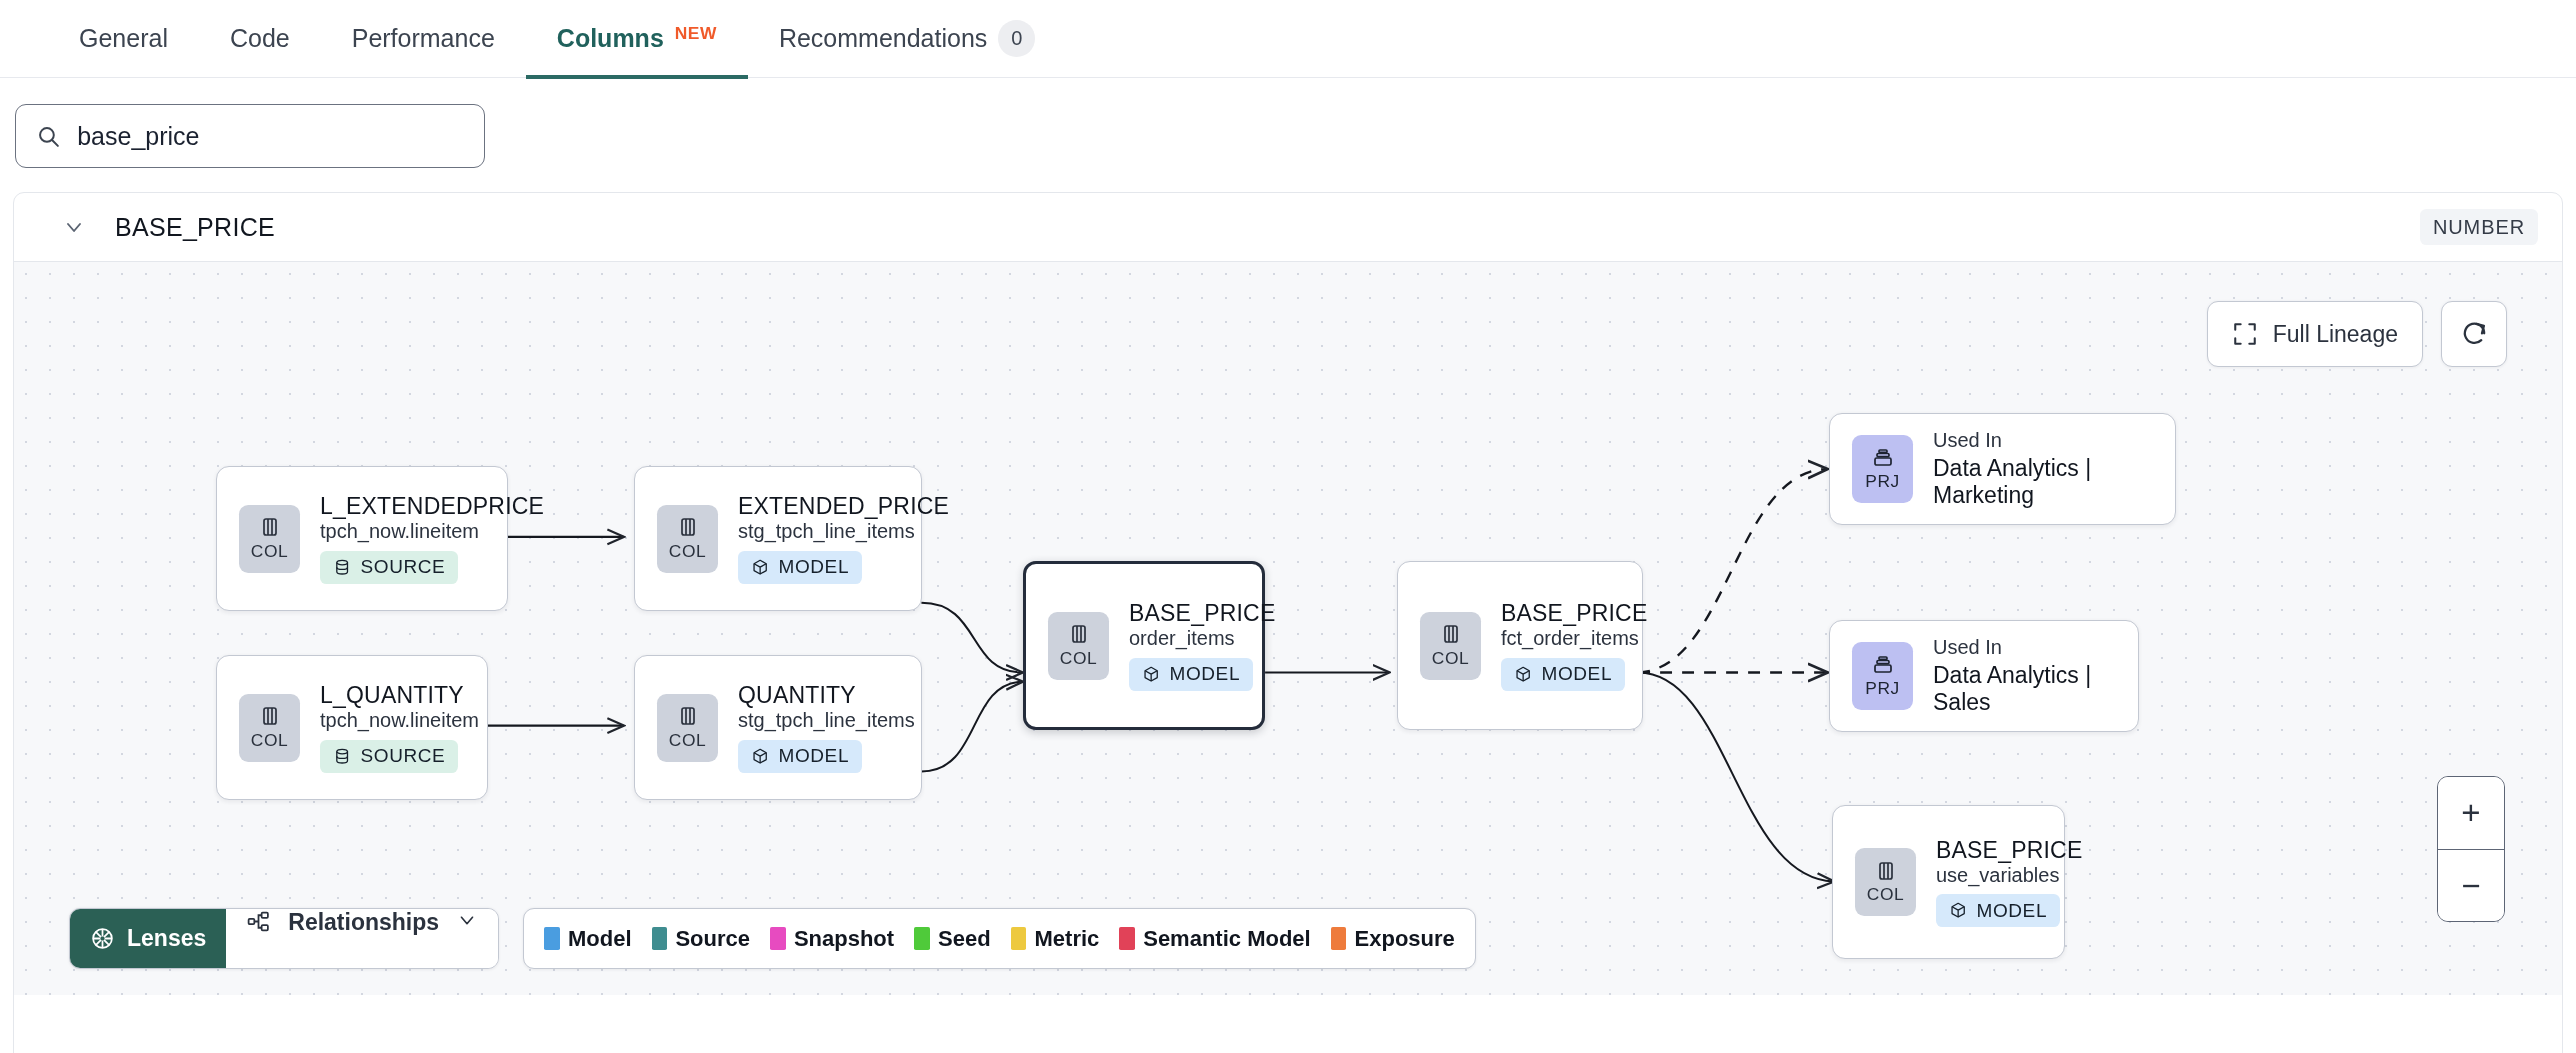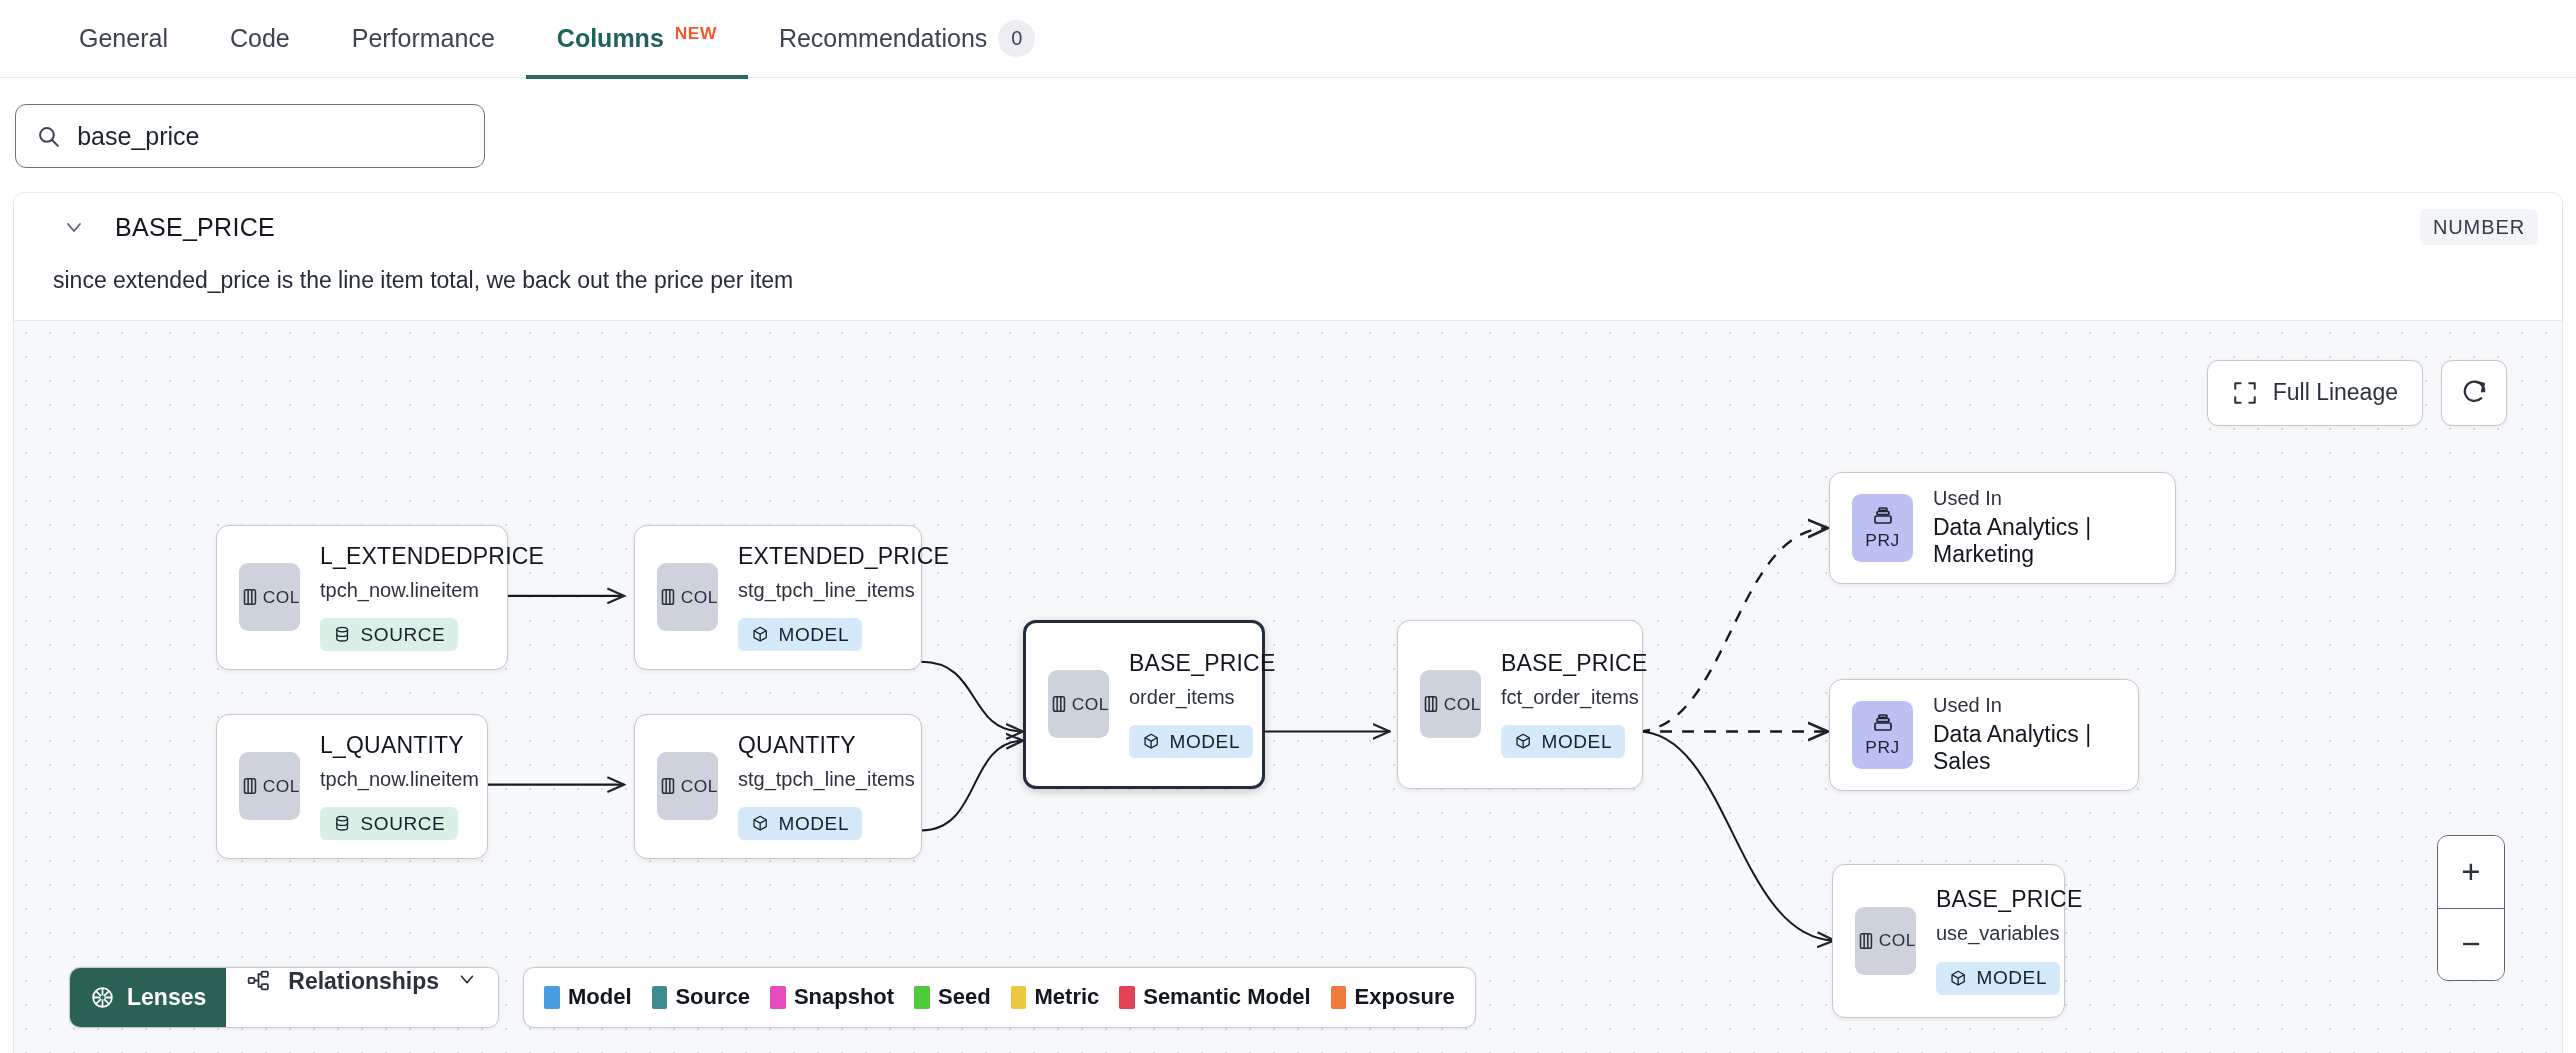--- a/index.html
+++ b/index.html
@@ -140,37 +140,37 @@
     display: flex;
     align-items: center;
     padding: 0 22px;
     gap: 20px;
   }
   .node.selected { border: 3.7px solid #242c3b; box-shadow: 0 2.8px 8.3px rgba(25,30,42,.20); }
   .badge-col {
     width: 61px; height: 68px;
     border-radius: 9.2px;
     background: #cdd2dc;
-    display: flex; flex-direction: row;
+    display: flex; flex-direction: column;
     align-items: center; justify-content: center;
     gap: 1.8px;
     flex: none;
   }
   .badge-col .lbl { font-size: 17.4px; color: #2a313d; letter-spacing: 0.5px; }
   .badge-prj {
     width: 61px; height: 68px;
     border-radius: 9.2px;
     background: #bdc0f2;
     display: flex; flex-direction: column;
     align-items: center; justify-content: center;
     gap: 1.8px;
     flex: none;
   }
   .badge-prj .lbl { font-size: 17.4px; color: #1d2331; letter-spacing: 0.5px; }
-  .node-body { display: flex; flex-direction: column; gap: 9px; }
+  .node-body { display: flex; flex-direction: column; gap: 0; }
   .node-name { font-size: 23px; color: #11161f; letter-spacing: 0.2px; }
   .node-sub  { font-size: 20px; color: #2c333f; }
   .kind {
     margin-top: 7.3px;
     align-self: flex-start;
     display: inline-flex; align-items: center; gap: 9.2px;
     font-size: 19px; letter-spacing: 0.6px;
     padding: 5.5px 13px; border-radius: 6.4px;
   }
   .kind.source { background: #daf0e7; color: #16202b; }
@@ -285,21 +285,20 @@
   <div class="panel-head">
     <span class="chev">
       <svg width="24" height="24" viewBox="0 0 24 24" fill="none" stroke="#5b6472" stroke-width="1.9" stroke-linecap="round" stroke-linejoin="round">
           <polyline points="6,9 12,16 18,9"></polyline>
         </svg>
     </span>
     <span class="col-title">BASE_PRICE</span>
     <span class="type-badge">NUMBER</span>
   </div>
 
-  <div class="panel-desc">since extended_price is the line item total, we back out the price per item</div>
 
   <div class="canvas">
 
     <svg class="edges" viewBox="0 0 2780 800" preserveAspectRatio="none">
       <defs>
         <marker id="ah" markerWidth="9" markerHeight="9" refX="8" refY="4.5" orient="auto">
           <path d="M0,0.8 L8.4,4.5 L0,8.2" fill="none" stroke="#20242c" stroke-width="1.1"></path>
         </marker>
       </defs>
       <g fill="none" stroke="#15181f" stroke-width="2.2" marker-end="url(#ah)">

